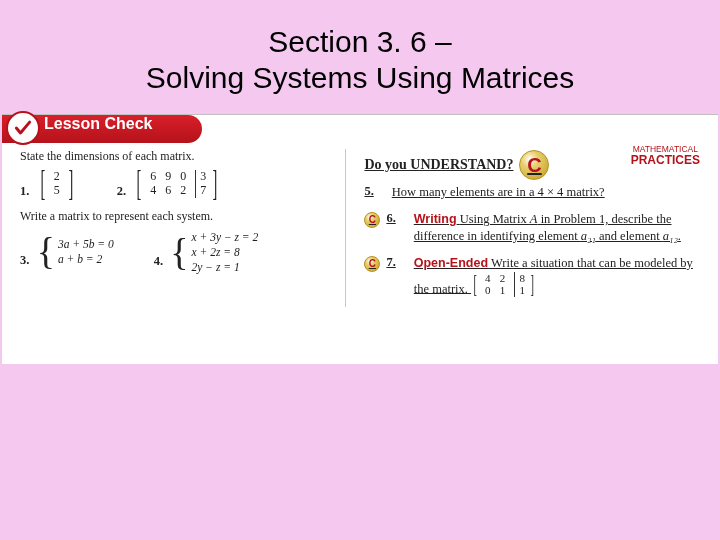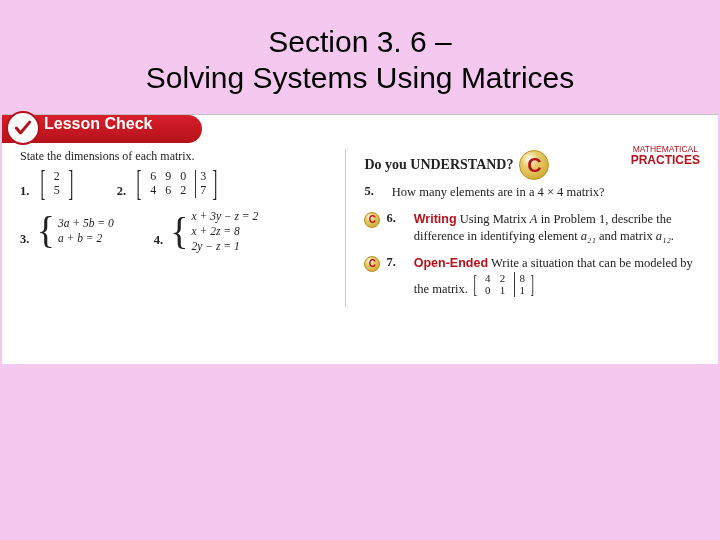--- a/index.html
+++ b/index.html
@@ -67,20 +67,21 @@
   }
   .col-left {
     width: 48%;
     padding-right: 14px;
     border-right: 1px solid #c9c9c9;
   }
   .col-right {
     width: 52%;
     padding-left: 18px;
     position: relative;
+    text-decoration: underline;
   }
   .section-head {
     font-weight: bold;
     font-size: 14px;
     margin-bottom: 4px;
     display: flex;
     align-items: center;
     gap: 6px;
   }
   .instr {
@@ -227,20 +228,21 @@
                 <span>6</span>
                 <span>2</span>
                 <span class="aug">7</span>
               </div>
             </span>
             <span class="bracket">]</span>
           </span>
         </div>
       </div>
 
+      <div class="instr">Write a matrix to represent each system.</div>
 
       <div class="row12">
         <div>
           <span class="num">3.</span>
           <span class="system">
             <span class="brace">{</span>
             <span class="sbody">
               <div>3a + 5b = 0</div>
               <div> a +   b = 2</div>
             </span>
@@ -273,21 +275,21 @@
       <div class="q-line">
         <span class="num">5.</span>
         <span class="q-text">How many elements are in a 4 × 4 matrix?</span>
       </div>
 
       <div class="q-line">
         <span class="cbadge">C</span>
         <span class="num">6.</span>
         <span class="q-text">
           <span class="term">Writing</span>
-          <span>Using Matrix </span><span class="it">A</span><span> in Problem 1, describe the difference in identifying element </span><span class="it">a₂₁</span><span> and matrix </span><span class="it">a₁₂</span><span>.</span>
+          <span>Using Matrix </span><span class="it">A</span><span> in Problem 1, describe the difference in identifying element </span><span class="it">a₂₁</span><span> and element </span><span class="it">a₁₂</span><span>.</span>
         </span>
       </div>
 
       <div class="q-line">
         <span class="cbadge">C</span>
         <span class="num">7.</span>
         <span class="q-text">
           <span class="term">Open-Ended</span>
           <span>Write a situation that can be modeled by the matrix.</span>
           <span class="matrix inline-matrix">

